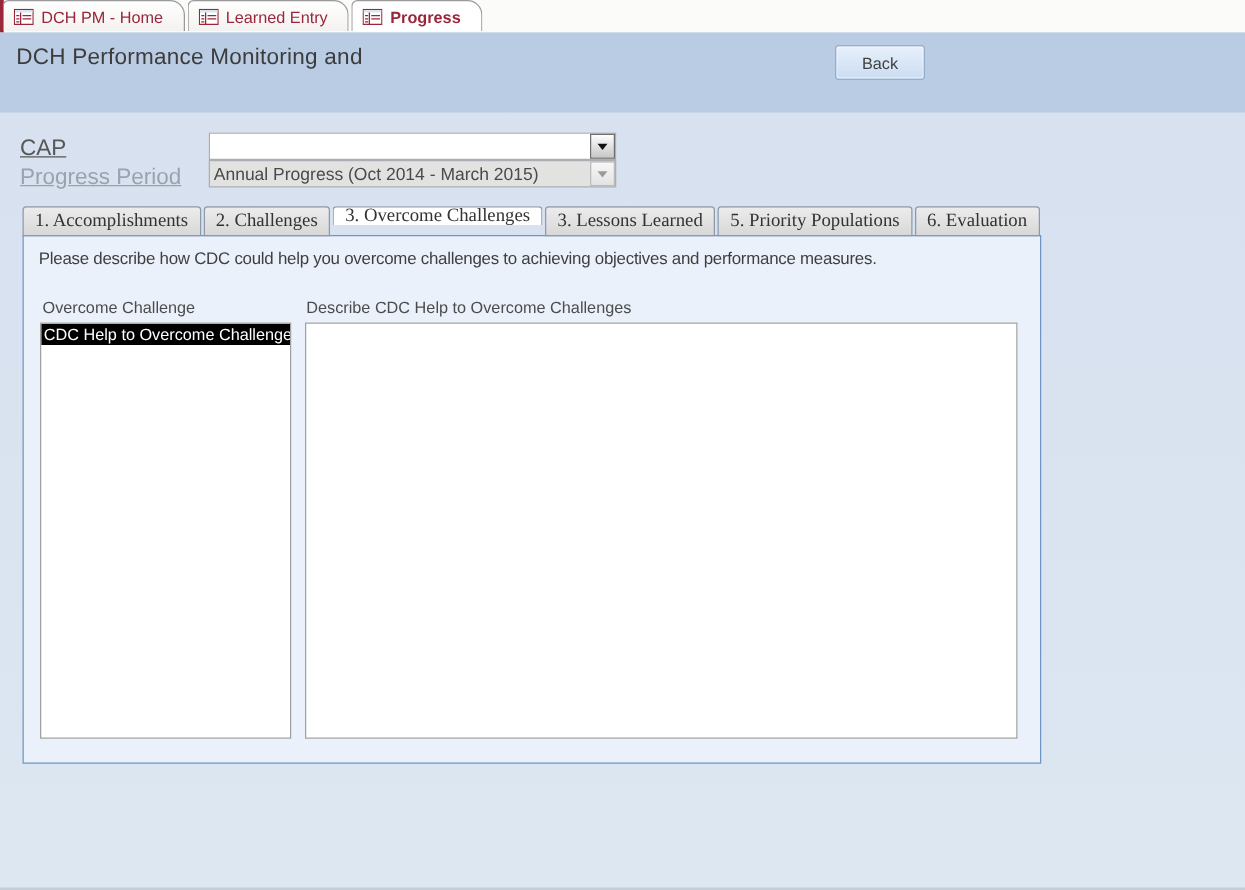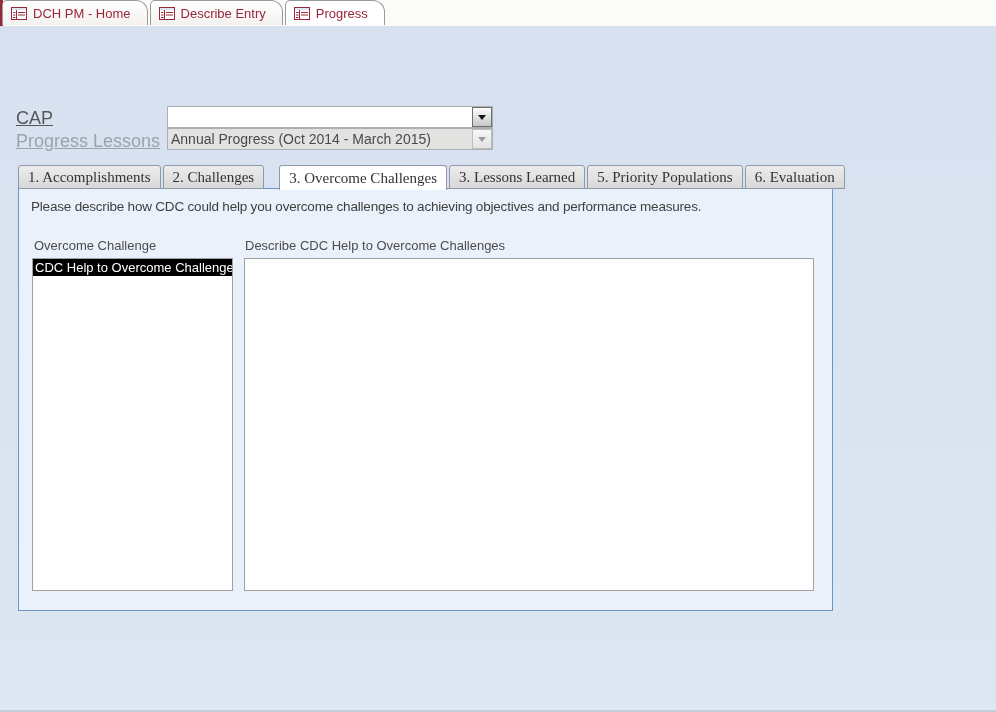--- a/index.html
+++ b/index.html
@@ -8,21 +8,21 @@
        background:linear-gradient(#d6e0ef,#dde7f2);border-bottom:2px solid #c5cdd8;box-sizing:border-box;}
 
   
   .doc-tabbar{position:absolute;left:0;top:0;width:996px;height:26px;background:#fbfbfa;
               display:flex;}
   .doc-tabbar .red-edge{position:absolute;left:0;top:0;width:3px;height:26px;background:#9a263a;}
   .doc-tab{position:relative;height:25px;margin-left:2px;display:flex;align-items:center;gap:6px;
            padding:0 16px 0 8px;background:linear-gradient(#ffffff,#f4f2f0);
            border:1px solid #9a9a9a;border-bottom:none;border-radius:5px 12px 0 0;
            font-size:13px;color:#9a263a;cursor:default;box-sizing:border-box;}
-  .doc-tab.active{background:#ffffff;font-weight:normal;z-index:2;}
+  .doc-tab.active{background:#ffffff;font-weight:bold;z-index:2;}
   .form-icon{width:16px;height:13px;flex:0 0 auto;}
 
   
   .header-band{position:absolute;left:0;top:26px;width:996px;height:64px;background:#b9cce4;}
   .page-title{position:absolute;left:13px;top:9px;font-size:18px;color:#3c3c3c;letter-spacing:.2px;}
   .btn{box-sizing:border-box;border:1px solid #96aecd;border-radius:3px;
        background:linear-gradient(#e7f0fb,#cbddf2);color:#3f3f3f;font-size:13px;
        font-family:"Liberation Sans",sans-serif;display:flex;align-items:center;justify-content:center;
        box-shadow:0 0 0 1px rgba(255,255,255,.55) inset;cursor:pointer;}
   .btn-back{position:absolute;left:668px;top:10px;width:72px;height:28px;}
@@ -45,21 +45,21 @@
   .arrow-black{border-top:5px solid #111;}
   .arrow-gray{border-top:5px solid #9b9b9b;}
   .btn-view-report{position:absolute;left:676px;top:100px;width:136px;height:31px;font-size:14px;}
 
   
   .tabstrip{position:absolute;left:18px;top:165px;height:24px;display:flex;z-index:3;}
   .tab{box-sizing:border-box;height:24px;display:flex;align-items:center;padding:0 9px;
        background:linear-gradient(#ececec,#d8d8d8);border:1px solid #8f9aa8;border-radius:3px 3px 0 0;
        margin-right:2px;font-family:"Liberation Serif","DejaVu Serif",serif;font-size:15px;color:#333;
        cursor:pointer;}
-  .tab.active{background:#ffffff;height:25px;border-bottom:none;margin-left:13px;}
+  .tab.active{background:#ffffff;height:15px;border-bottom:none;}
   .tab-panel{position:absolute;left:18px;top:188px;width:815px;height:423px;box-sizing:border-box;
              background:#ebf1fb;border:1px solid #6d94c4;}
   .instruction{position:absolute;left:12px;top:10px;font-size:13.5px;color:#3f3f3f;letter-spacing:-0.2px;}
   .col-label{position:absolute;font-size:13px;color:#4c4c4c;text-align:right;}
   .col-label-list{left:15px;top:49px;}
   .col-label-detail{left:226px;top:49px;}
   .listbox{position:absolute;left:13px;top:69px;width:201px;height:333px;box-sizing:border-box;
            background:#ffffff;border:1px solid #a1a1a1;overflow:hidden;}
   .list-item{height:17px;line-height:17px;font-size:13px;padding:0 2px;white-space:nowrap;
              overflow:hidden;cursor:default;}
@@ -94,41 +94,45 @@
       <svg class="form-icon" viewBox="0 0 16 13">
         <rect x="0.5" y="0.5" width="15" height="12" fill="#ffffff" stroke="#9a263a"></rect>
         <rect x="1" y="1" width="14" height="2" fill="#dce6f1"></rect>
         <line x1="5.5" y1="3" x2="5.5" y2="12.5" stroke="#9a263a"></line>
         <line x1="2" y1="5.5" x2="4.5" y2="5.5" stroke="#9a263a"></line>
         <line x1="2" y1="8" x2="4.5" y2="8" stroke="#9a263a"></line>
         <line x1="2" y1="10.5" x2="4.5" y2="10.5" stroke="#9a263a"></line>
         <line x1="7" y1="5.5" x2="14" y2="5.5" stroke="#9a263a"></line>
         <line x1="7" y1="8" x2="14" y2="8" stroke="#9a263a"></line>
       </svg>
-      <span>Describe Entry</span>
+      <span>Learned Entry</span>
     </div>
 
     <div class="doc-tab active">
       <svg class="form-icon" viewBox="0 0 16 13">
         <rect x="0.5" y="0.5" width="15" height="12" fill="#ffffff" stroke="#9a263a"></rect>
         <rect x="1" y="1" width="14" height="2" fill="#dce6f1"></rect>
         <line x1="5.5" y1="3" x2="5.5" y2="12.5" stroke="#9a263a"></line>
         <line x1="2" y1="5.5" x2="4.5" y2="5.5" stroke="#9a263a"></line>
         <line x1="2" y1="8" x2="4.5" y2="8" stroke="#9a263a"></line>
         <line x1="2" y1="10.5" x2="4.5" y2="10.5" stroke="#9a263a"></line>
         <line x1="7" y1="5.5" x2="14" y2="5.5" stroke="#9a263a"></line>
         <line x1="7" y1="8" x2="14" y2="8" stroke="#9a263a"></line>
       </svg>
       <span>Progress</span>
     </div>
   </div>
 
+  <div class="header-band">
+    <div class="page-title">DCH Performance Monitoring and</div>
+    <div class="btn btn-back">Back</div>
+  </div>
 
   <div class="lbl lbl-cap">CAP</div>
-  <div class="lbl lbl-period">Progress Lessons</div>
+  <div class="lbl lbl-period">Progress Period</div>
 
   <div class="combo combo-cap">
     <div class="combo-field"></div>
     <div class="combo-btn enabled">
       <div class="arrow-down arrow-black"></div>
     </div>
   </div>
 
   <div class="combo combo-period">
     <div class="combo-field">Annual Progress (Oct 2014 - March 2015)</div>

